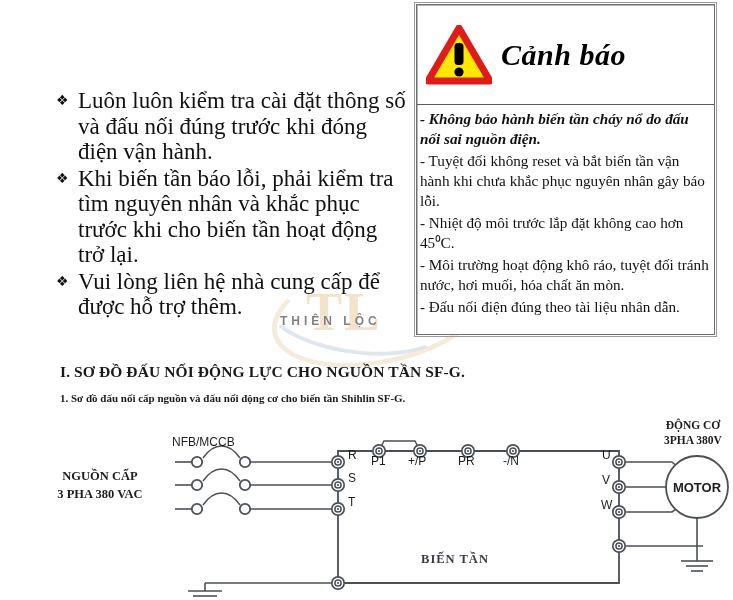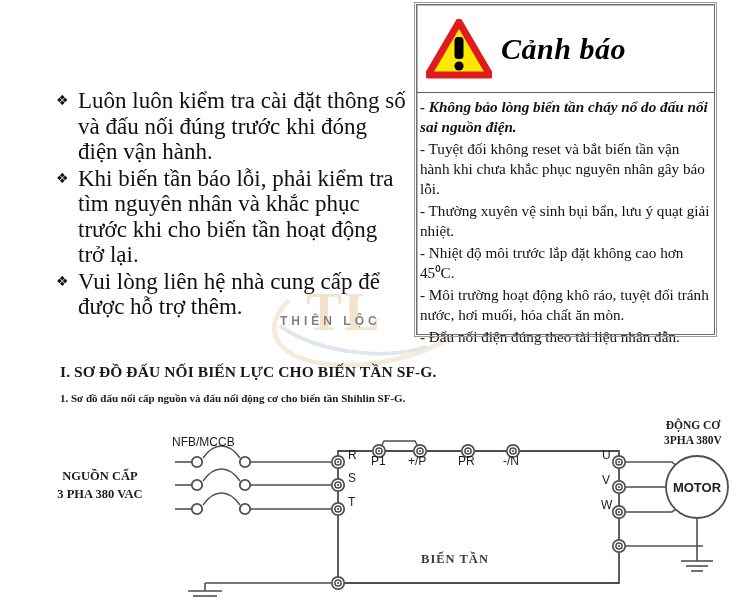--- a/index.html
+++ b/index.html
@@ -112,21 +112,21 @@
     height: 331px;
     border: 1px solid #6e6e6e;
     box-shadow: 1px 1px 0 #b8b8b8 inset;
     background: #fff;
     box-sizing: border-box;
     z-index: 3;
     outline: 1px solid #9a9a9a;
     outline-offset: 1px;
   }
   #warning-head {
-    height: 88px;
+    height: 100px;
     border-bottom: 1px solid #5d5d5d;
     display: flex;
     align-items: center;
     box-sizing: border-box;
   }
   #warning-icon {
     width: 84px;
     flex: 0 0 84px;
     display: flex;
     justify-content: center;
@@ -223,30 +223,29 @@
     <div id="warning-icon">
       <svg width="66" height="60" viewBox="0 0 66 60" aria-hidden="true">
         <path d="M33 3 L64 56 L2 56 Z" fill="#FFE800" stroke="#E01B1B" stroke-width="7" stroke-linejoin="round"></path>
         <rect x="28.5" y="18" width="9" height="22" rx="3.5" fill="#000"></rect>
         <circle cx="33" cy="47" r="4.6" fill="#000"></circle>
       </svg>
     </div>
     <div id="warning-title">Cảnh báo</div>
   </div>
   <div id="warning-body">
-    <div class="warn-line emph">- Không bảo lòng biến tần cháy nổ do đấu nối sai nguồn điện.</div>
+    <div class="warn-line emph">- Không bảo hành biến tần cháy nổ do đấu nối sai nguồn điện.</div>
     <div class="warn-line">- Tuyệt đối không reset và bắt biến tần vận hành khi chưa khắc phục nguyên nhân gây báo lỗi.</div>
-    <div class="warn-line">- Thường xuyên vệ sinh bụi bẩn, lưu ý quạt giải nhiệt.</div>
     <div class="warn-line">- Nhiệt độ môi trước lắp đặt không cao hơn 45⁰C.</div>
     <div class="warn-line">- Môi trường hoạt động khô ráo, tuyệt đối tránh nước, hơi muối, hóa chất ăn mòn.</div>
     <div class="warn-line">- Đấu nối điện đúng theo tài liệu nhân dẫn.</div>
   </div>
 </div>
 
-<div id="heading-1">I. SƠ ĐỒ ĐẤU NỐI BIẾN LỰC CHO BIẾN TẦN SF-G.</div>
+<div id="heading-1">I. SƠ ĐỒ ĐẤU NỐI ĐỘNG LỰC CHO NGUỒN TẦN SF-G.</div>
 <div id="heading-2">1. Sơ đồ đấu nối cấp nguồn và đấu nối động cơ cho biến tần Shihlin SF-G.</div>
 
 <div id="diagram">
   <svg width="733" height="185" viewBox="0 0 733 185">
     <defs>
       <g id="term">
         <circle r="6.2" fill="#fff" stroke="#4b4f56" stroke-width="1.7"></circle>
         <circle r="3.1" fill="#fff" stroke="#4b4f56" stroke-width="1.5"></circle>
         <circle r="1.1" fill="#4b4f56"></circle>
       </g>

